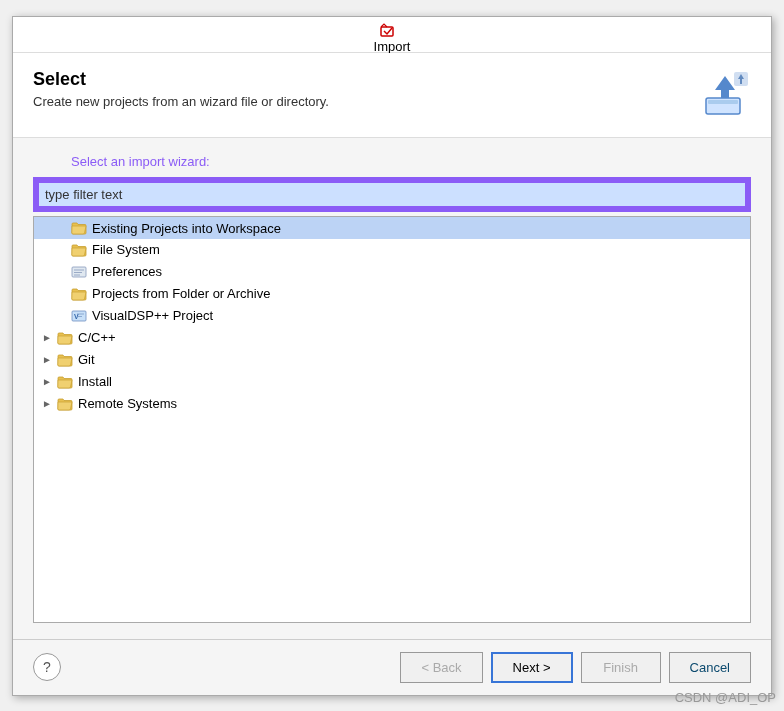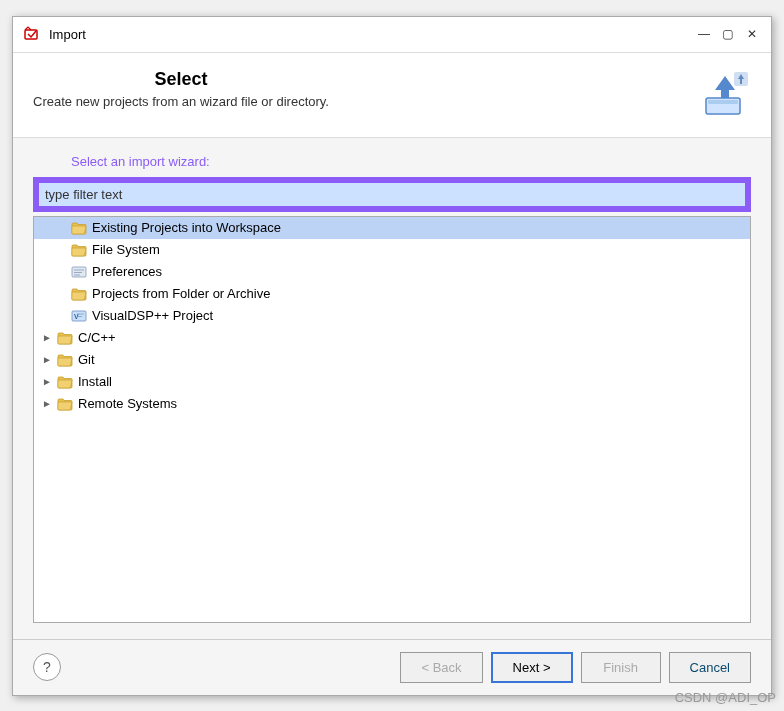--- a/index.html
+++ b/index.html
@@ -29,20 +29,21 @@
       flex-direction: column;
     }
 
     .title-bar {
       background: #ffffff;
       border-bottom: 1px solid #ddd;
       display: flex;
       align-items: center;
       padding: 6px 10px;
       height: 36px;
+      flex-direction: column;
     }
 
     .title-bar-icon {
       width: 18px;
       height: 18px;
       margin-right: 8px;
       display: flex;
       align-items: center;
       justify-content: center;
     }
@@ -78,21 +79,20 @@
       display: flex;
       align-items: flex-start;
       justify-content: space-between;
     }
 
     .header-text h1 {
       font-size: 18px;
       font-weight: bold;
       color: #000;
       margin-bottom: 4px;
-      text-align: center;
     }
 
     .header-text p {
       font-size: 13px;
       color: #333;
     }
 
     .header-icon {
       width: 52px;
       height: 52px;
@@ -145,20 +145,21 @@
     .tree-item {
       display: flex;
       align-items: center;
       padding: 3px 4px 3px 8px;
       cursor: pointer;
       white-space: nowrap;
     }
 
     .tree-item.selected {
       background: #bcd3f5;
+      align-items: flex-end;
     }
 
     .tree-item .indent {
       display: inline-block;
     }
 
     .tree-item .expand-arrow {
       width: 14px;
       display: inline-block;
       color: #666;

